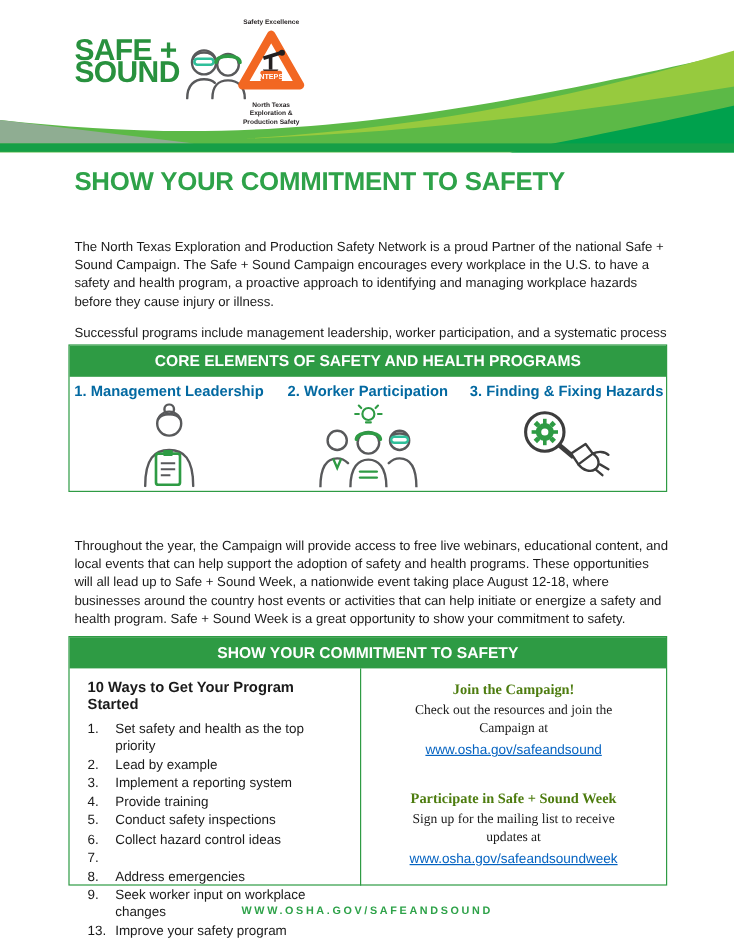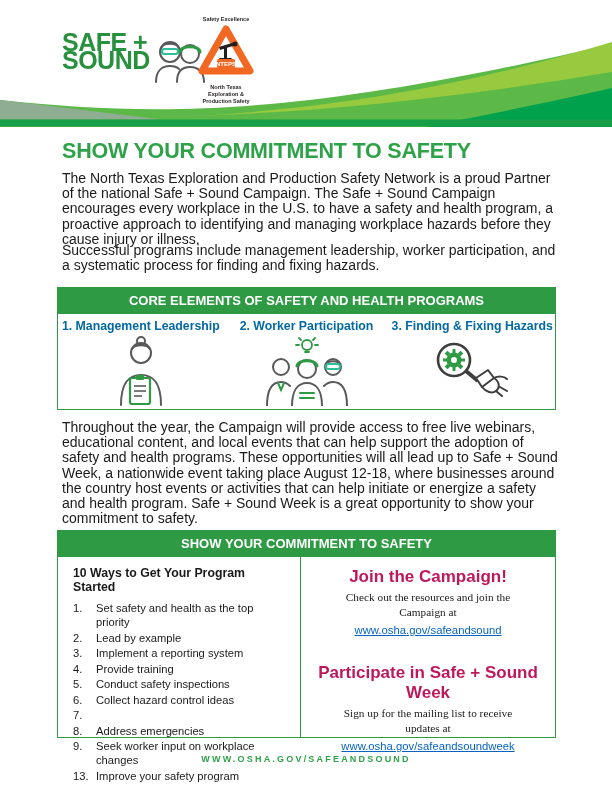--- a/index.html
+++ b/index.html
@@ -18,21 +18,21 @@
   .logo-nteps { position:absolute; left:193px; top:16px; width:66px; text-align:center; }
   .nteps-top { font-size:5.5px; font-weight:bold; color:#231f20; margin-bottom:1px; }
   .nteps-bottom { font-size:5.5px; font-weight:bold; color:#231f20; line-height:7px; margin-top:1px; }
 
   
   .title {
     position:absolute; left:62px; top:139px; width:500px;
     color:#2EA249; font-size:21.5px; font-weight:bold; letter-spacing:-0.2px;
   }
   .para { position:absolute; left:62px; width:496px; color:#1a1a1a;
-          font-size:14px; line-height:15.2px; }
+          font-size:11px; line-height:15.2px;margin-top:28px; }
   .para-1 { top:171px; }
   .para-2 { top:243px; }
   .para-3 { top:420px; }
 
   
   .gbox { position:absolute; left:57px; width:499px; border:1.6px solid #2E9B44; background:#fff; }
   .gbox-head {
     background:#2E9B44; color:#ffffff; text-align:center;
     font-weight:bold; font-size:13px; padding:5px 0 6px 0;
   }
@@ -44,21 +44,21 @@
 
   .commit-box { top:530px; height:208px; }
   .commit-cols { display:flex; height:181px; }
   .commit-left { width:243px; padding:9px 14px 0 15px; border-right:1.6px solid #2E9B44; }
   .commit-right { flex:1; text-align:center; padding-top:10px; }
   .commit-left-heading { font-size:12.3px; font-weight:bold; color:#1a1a1a; margin-bottom:7px; }
   .ten-ways { list-style:none; }
   .ten-ways li { display:flex; font-size:11.2px; line-height:14.2px; color:#1a1a1a; margin-bottom:1.3px; }
   .ten-ways .num { width:23px; flex:0 0 23px; }
   .ten-ways .txt { flex:1; }
-  .commit-block-heading { font-size:17px; font-weight:bold; color:#be185d; margin-bottom:3px; }
+  .commit-block-heading { font-size:12px; font-weight:bold; color:#4d7c0f; margin-bottom:3px;font-family:Liberation Serif, serif; }
   .commit-block-text { font-size:11.3px; line-height:15px; color:#1a1a1a; width:190px; margin:0 auto;font-family:Liberation Serif, serif; }
   .commit-link { display:inline-block; margin-top:1px; font-size:11.3px; color:#0563C1; text-decoration:underline; cursor:pointer; }
   .commit-block-week { margin-top:25px; }
 
   
   .footer-url {
     position:absolute; left:0; top:754px; width:612px; text-align:center;
     color:#2EA249; font-size:9px; font-weight:bold; letter-spacing:2.2px;
   }
 </style>

